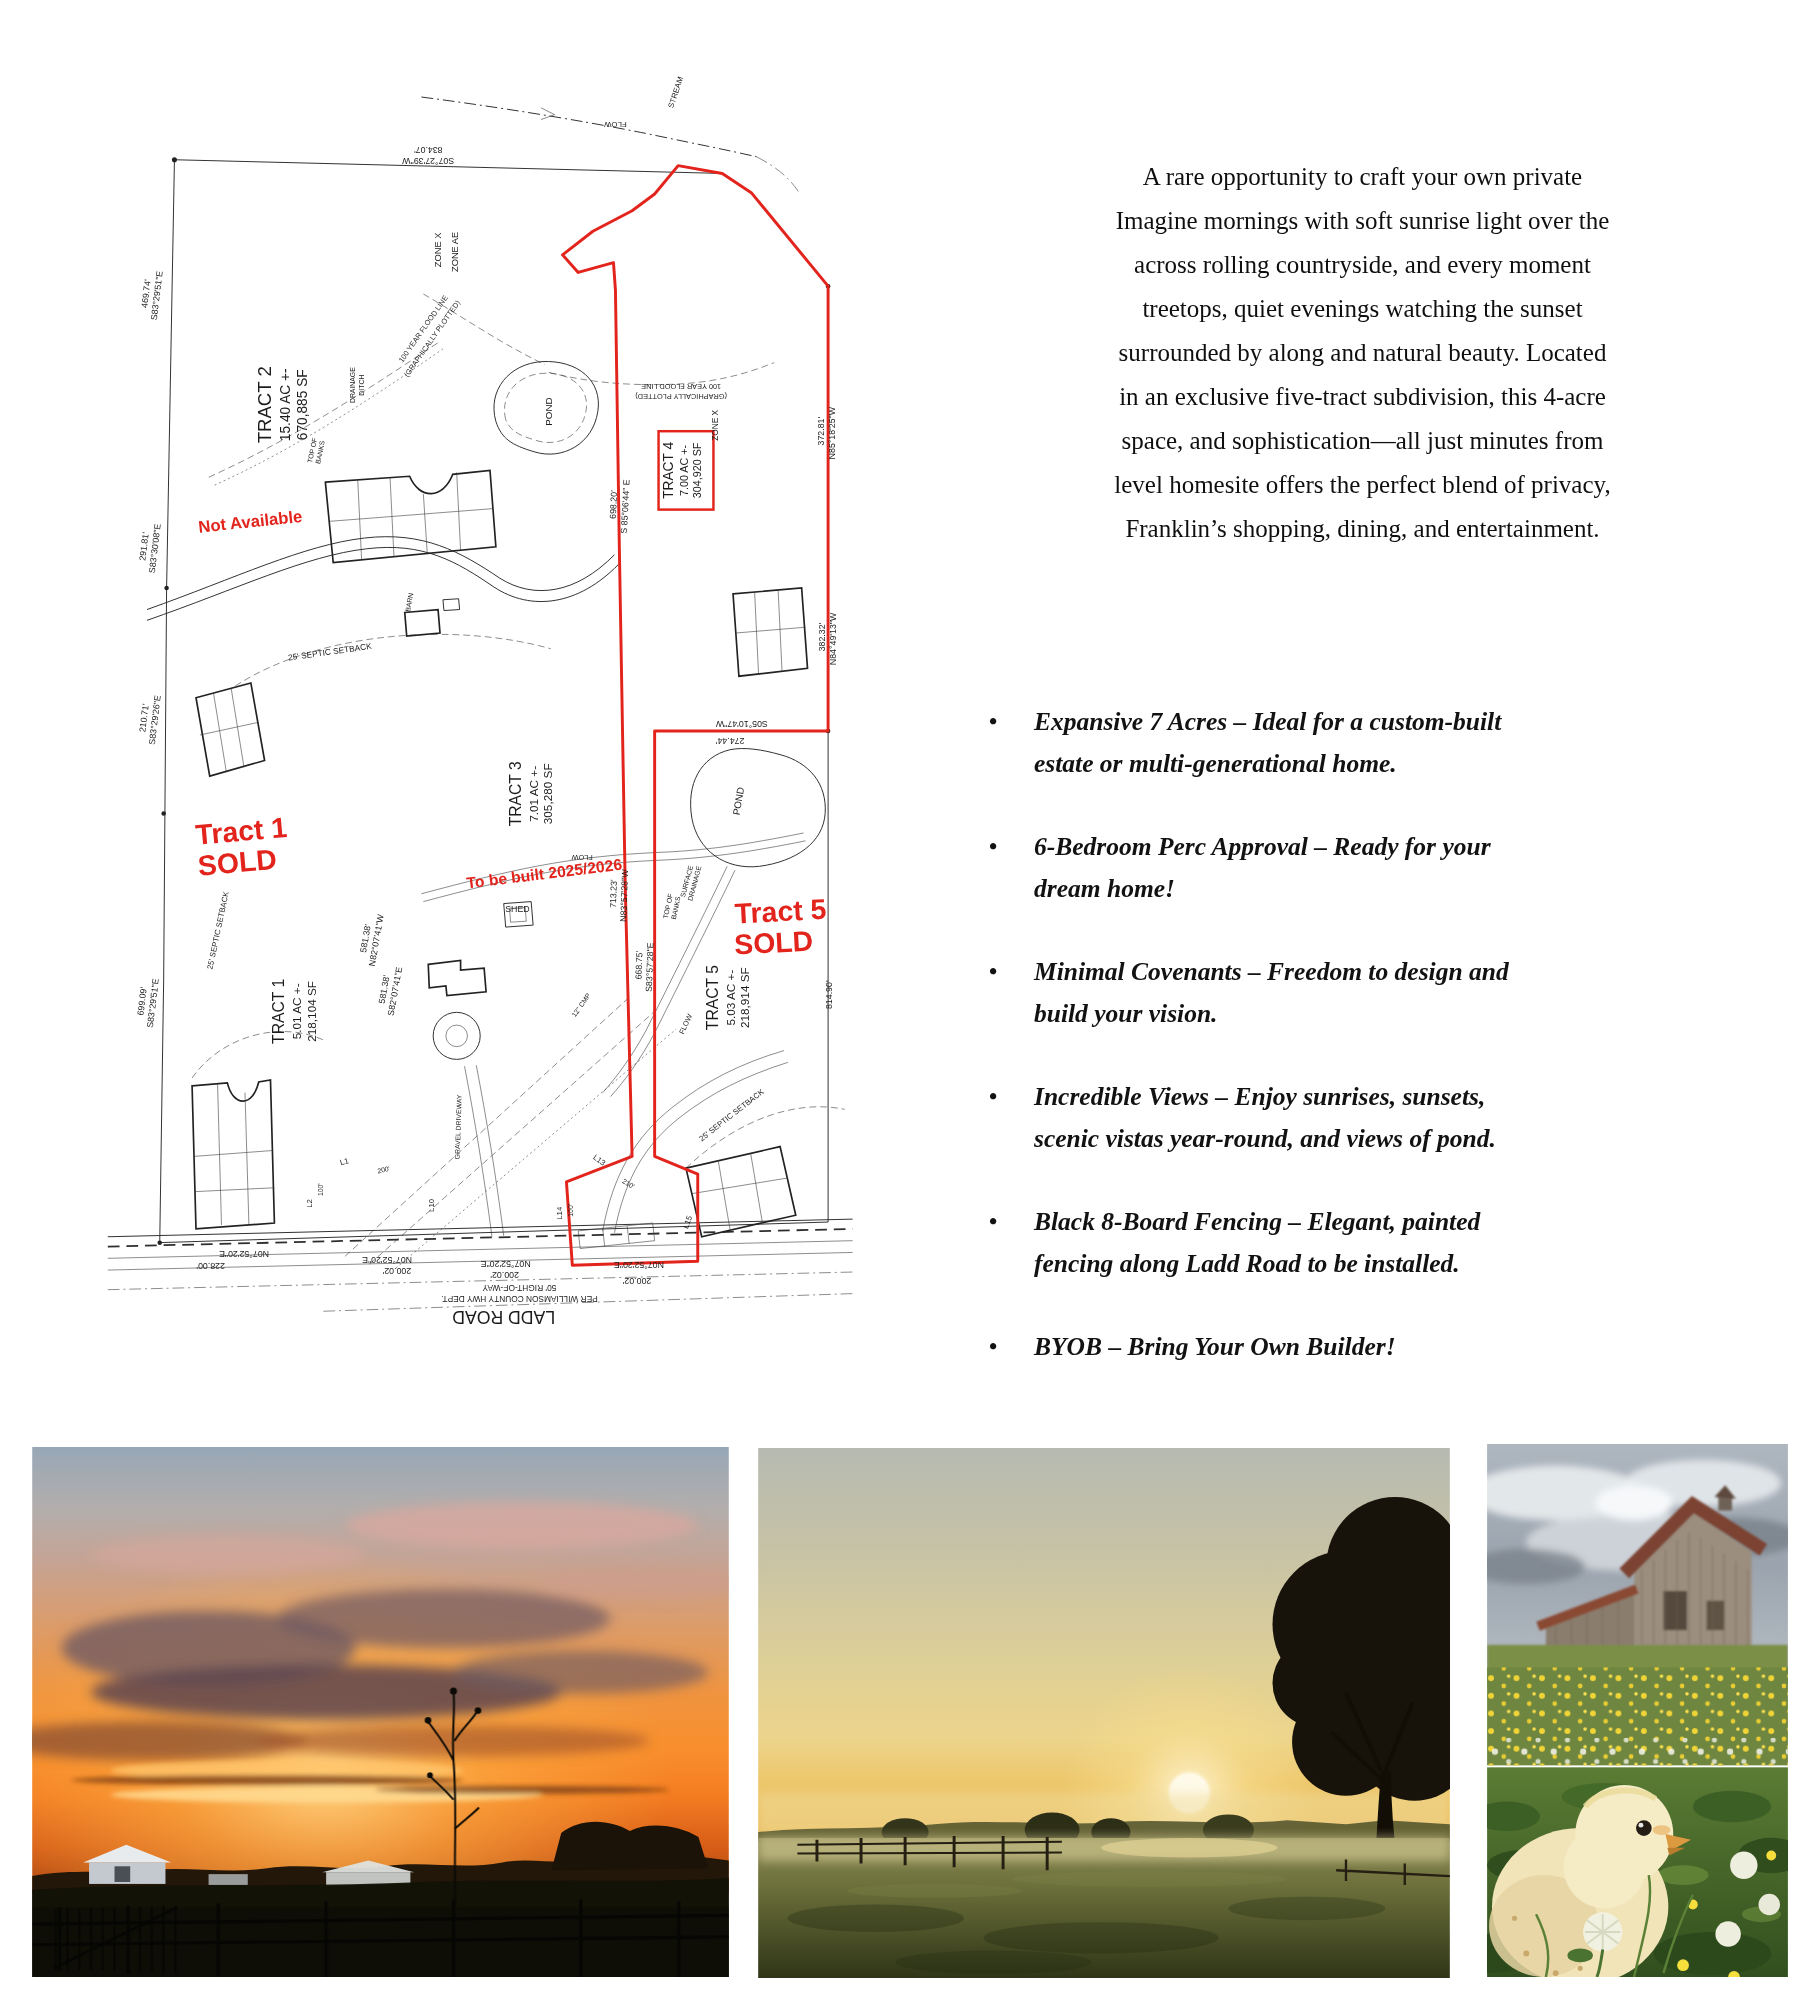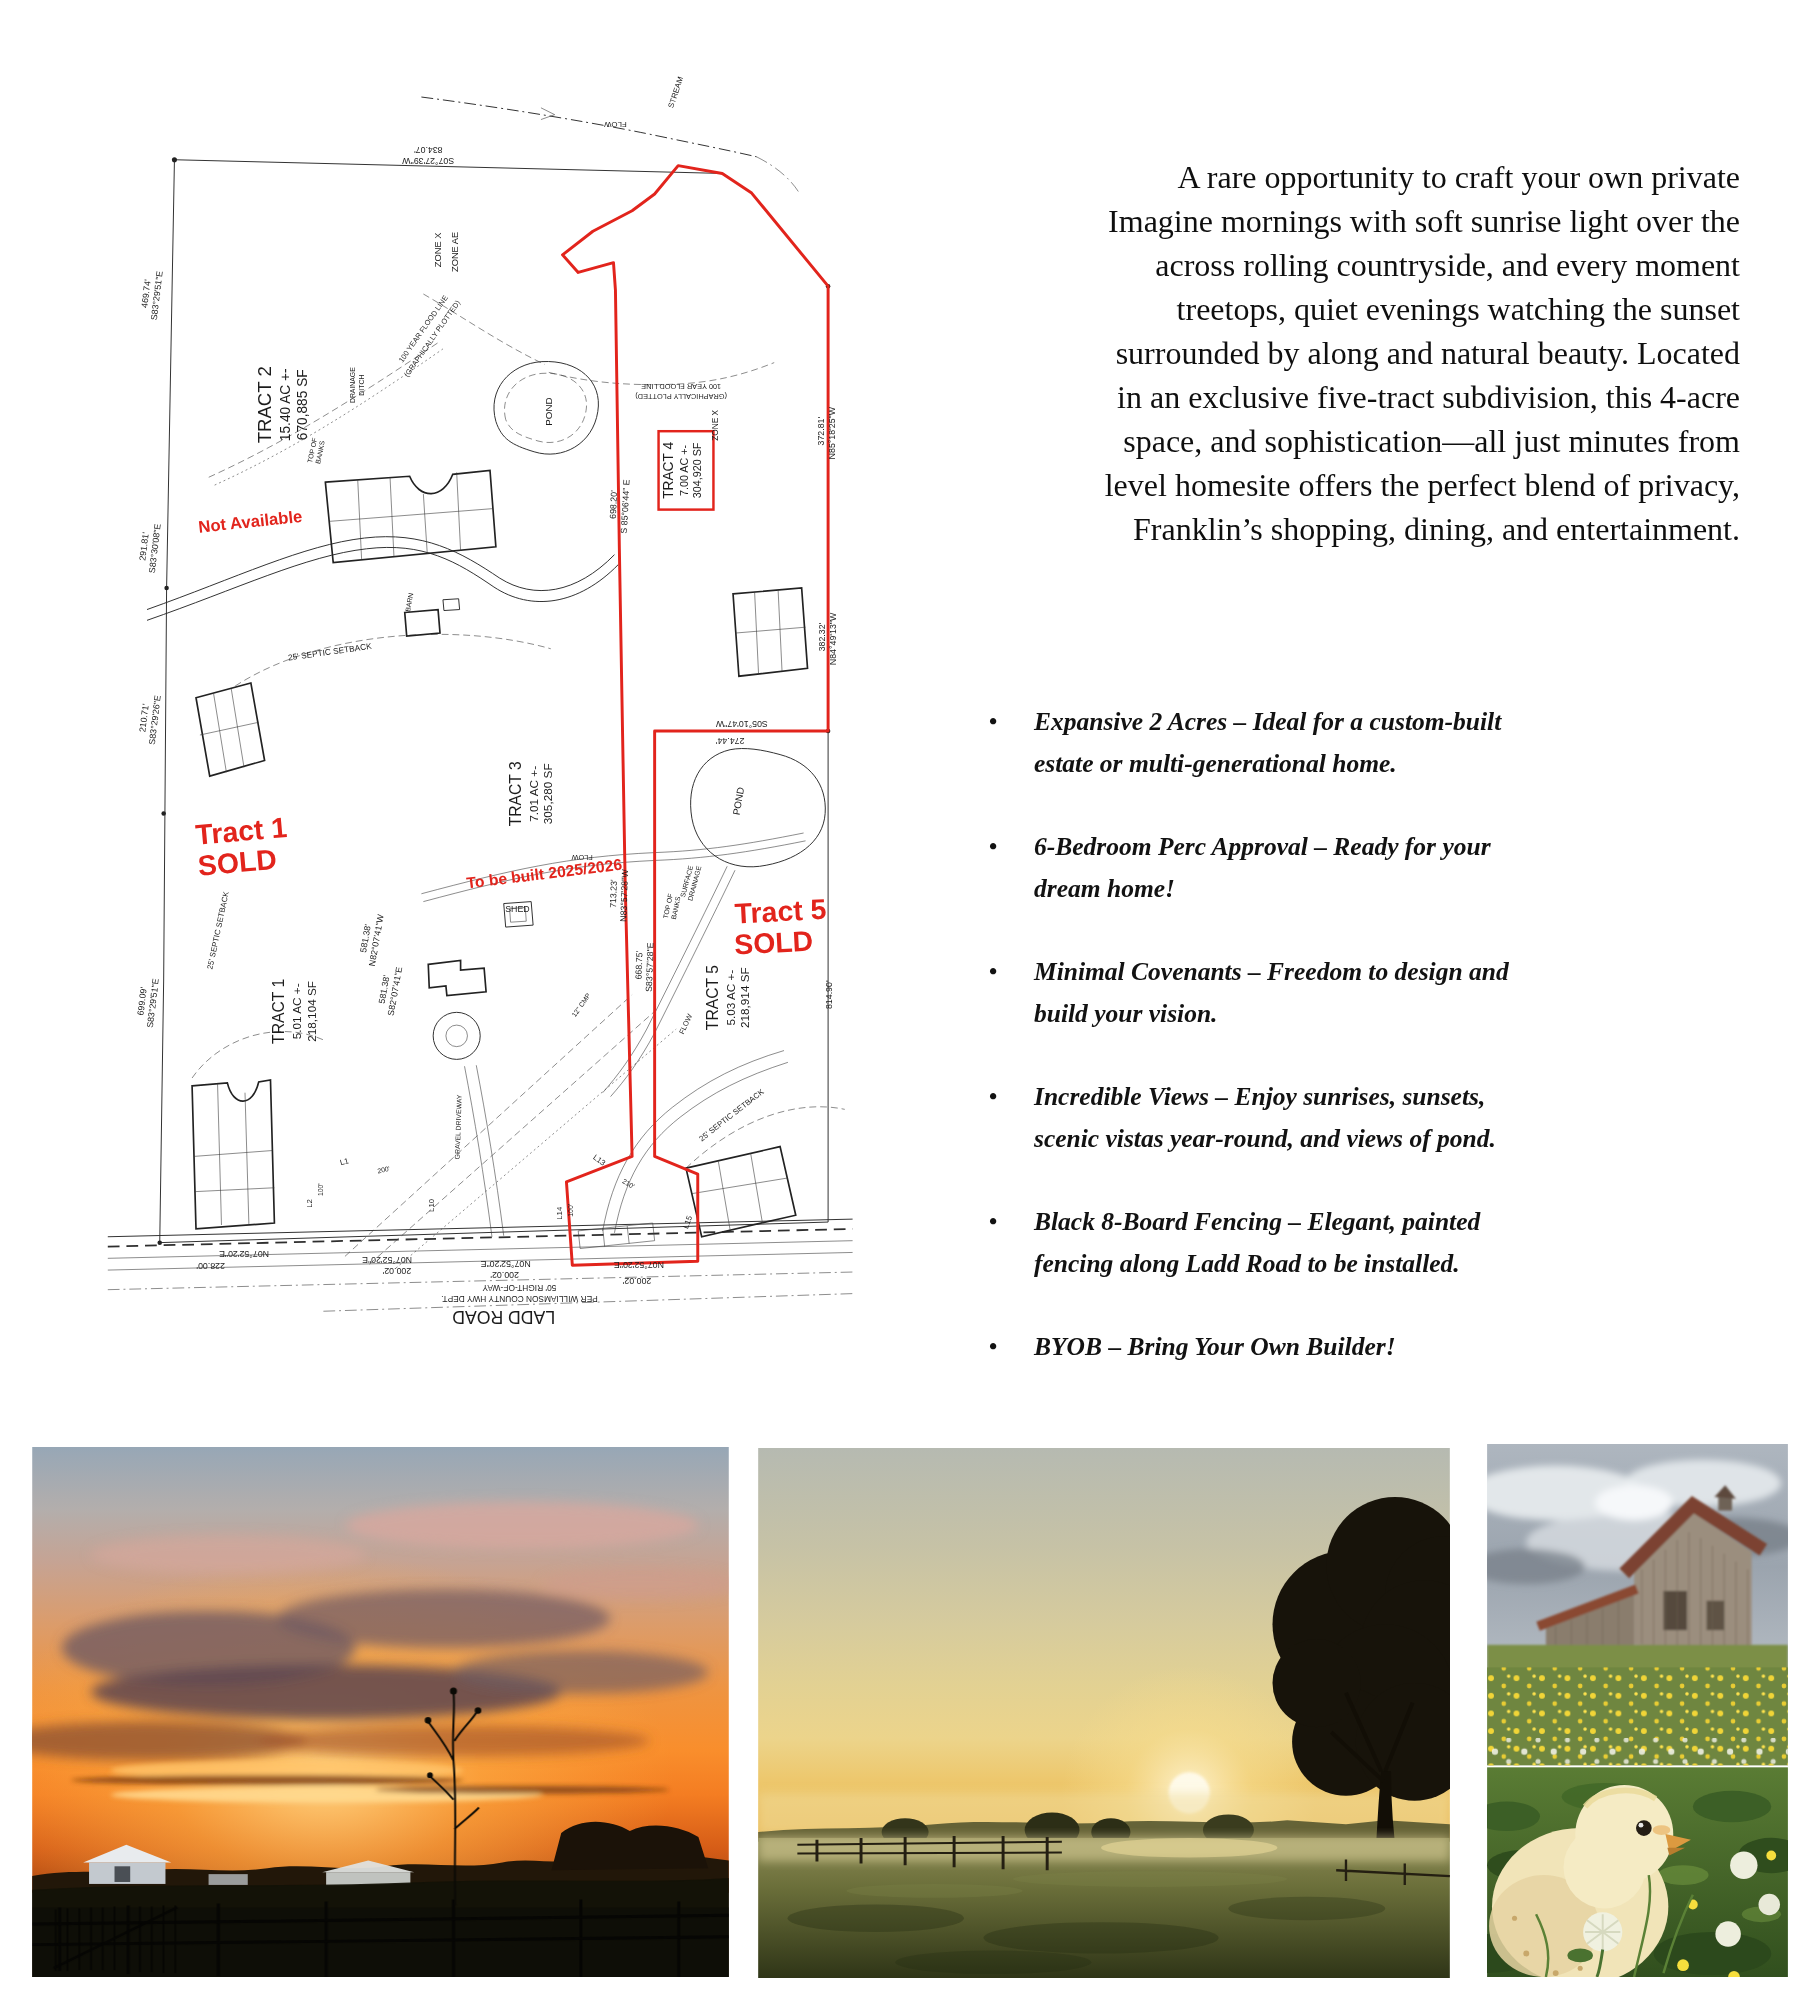--- a/index.html
+++ b/index.html
@@ -10,22 +10,22 @@
   #map-svg text{font-family:"Liberation Sans",sans-serif;}
   .ln{fill:none;stroke:#2e2e2e;stroke-width:1;}
   .lt{fill:none;stroke:#3a3a3a;stroke-width:.7;opacity:.85;}
   .dash{stroke-dasharray:7 4;}
   .dd{stroke-dasharray:12 4 2 4;}
   .dot3{stroke-dasharray:2 3;}
   .grid{fill:none;stroke:#3a3a3a;stroke-width:.6;}
   .heavy{fill:none;stroke:#222;stroke-width:1.7;}
   .red{fill:none;stroke-width:3;stroke-linejoin:round;}
   .right-col{position:absolute;left:985px;top:0;width:784px;height:1421px;}
-  .intro{position:absolute;left:0;top:155px;width:755px;font-size:32px;line-height:44px;
-         text-align:right;color:#0f0f0f;}
+  .intro{position:absolute;left:0;top:155px;width:755px;font-size:25px;line-height:44px;
+         text-align:center;color:#0f0f0f;}
   .intro div{white-space:nowrap;}
   .bullets{position:absolute;left:0;top:701px;width:686px;list-style:none;margin:0;padding:0;}
   .bullets li{position:relative;padding-left:49px;margin-bottom:41px;font-weight:bold;
               font-style:italic;font-size:25.5px;line-height:42px;color:#121212;}
   .bullets .dot{position:absolute;left:3.9px;top:-1px;font-style:normal;font-size:23.5px;}
   .photo{position:absolute;display:block;}
   #photo1{left:32px;top:1447px;width:697px;height:530px;}
   #photo2{left:758px;top:1448px;width:692px;height:530px;}
   #photo3{left:1487px;top:1444px;width:301px;height:533px;}
 </style>
@@ -231,21 +231,21 @@
         <div>Imagine mornings with soft sunrise light over the</div>
         <div>across rolling countryside, and every moment</div>
         <div>treetops, quiet evenings watching the sunset</div>
         <div>surrounded by along and natural beauty. Located</div>
         <div>in an exclusive five-tract subdivision, this 4-acre</div>
         <div>space, and sophistication—all just minutes from</div>
         <div>level homesite offers the perfect blend of privacy,</div>
         <div>Franklin’s shopping, dining, and entertainment.</div>
       </div>
     <ul class="bullets" id="bullet-list">
-        <li><span class="dot">•</span><span>Expansive 2 Acres – Ideal for a custom-built</span><br><span>estate or multi-generational home.</span></li>
+        <li><span class="dot">•</span><span>Expansive 7 Acres – Ideal for a custom-built</span><br><span>estate or multi-generational home.</span></li>
         <li><span class="dot">•</span><span>6-Bedroom Perc Approval – Ready for your</span><br><span>dream home!</span></li>
         <li><span class="dot">•</span><span>Minimal Covenants – Freedom to design and</span><br><span>build your vision.</span></li>
         <li><span class="dot">•</span><span>Incredible Views – Enjoy sunrises, sunsets,</span><br><span>scenic vistas year-round, and views of pond.</span></li>
         <li><span class="dot">•</span><span>Black 8-Board Fencing – Elegant, painted</span><br><span>fencing along Ladd Road to be installed.</span></li>
         <li><span class="dot">•</span><span>BYOB – Bring Your Own Builder!</span></li>
       </ul>
   </div>
 
   <div>
 

